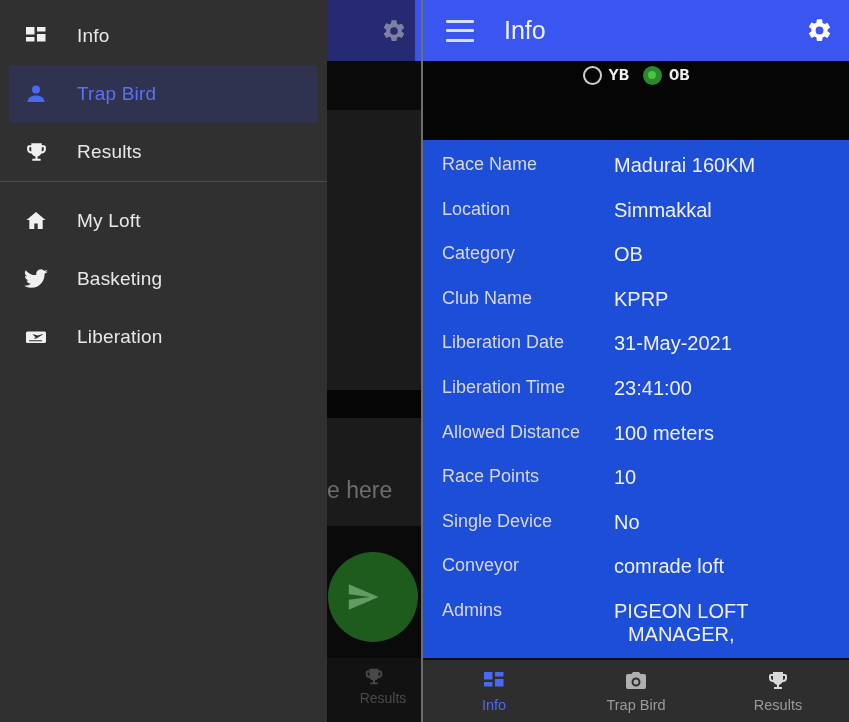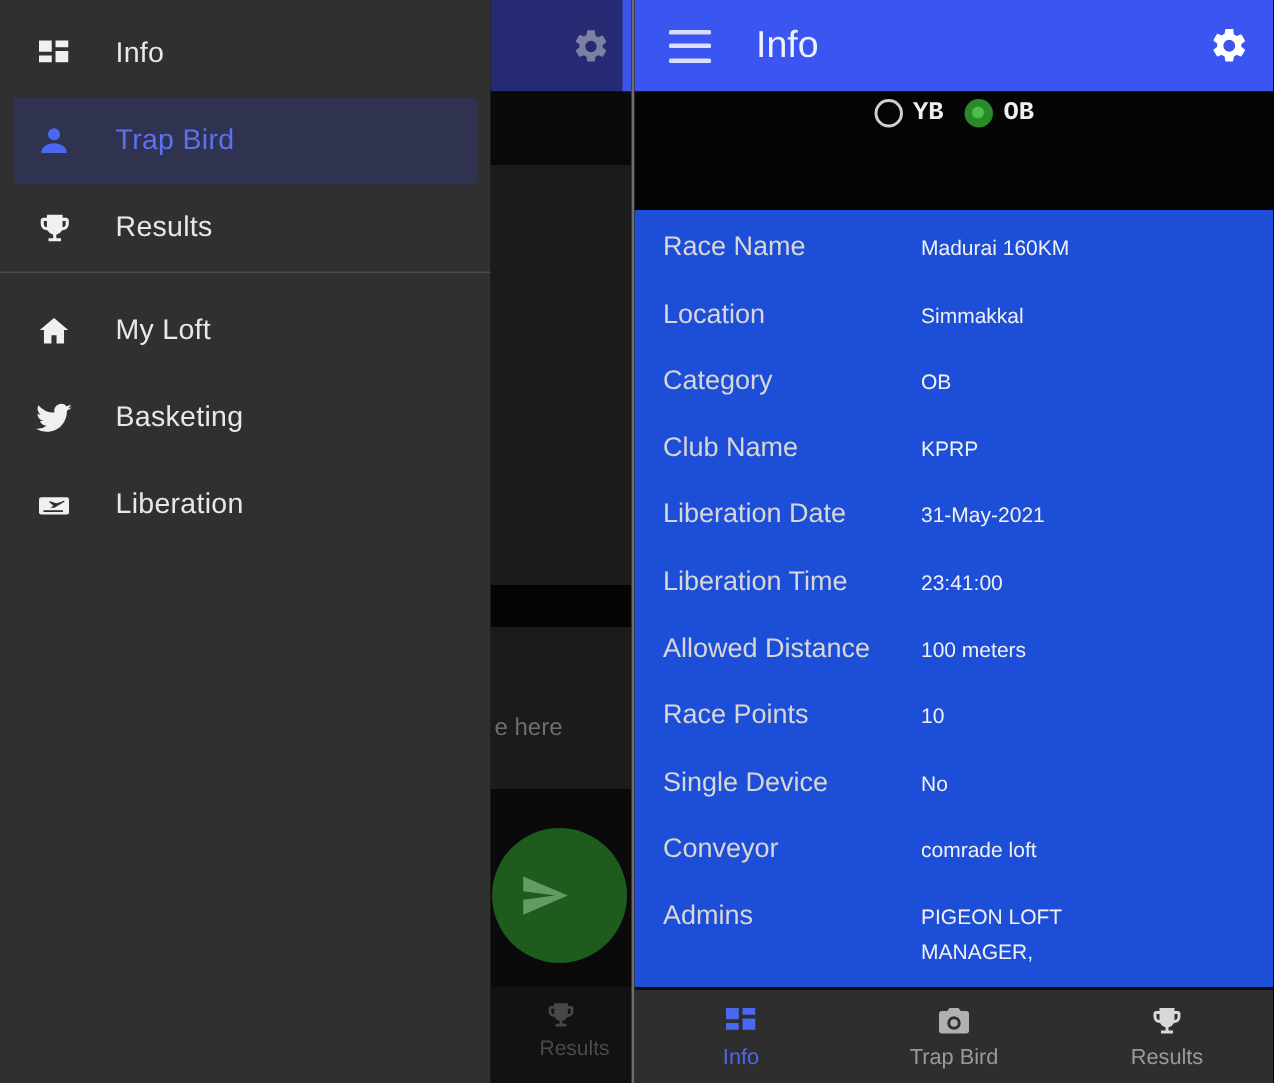--- a/index.html
+++ b/index.html
@@ -69,22 +69,22 @@
     position: absolute;
     left: 327px; top: 418px;
     width: 94px; height: 108px;
     background: #1b1b1b;
   }
   .dim-hint {
     position: absolute;
     left: 327px; top: 477px;
     width: 94px;
     color: #6e6e6e;
-    font-size: 16px;
-    text-align: right;
+    font-size: 23px;
+    text-align: center;
     padding-right: 46px;
     box-sizing: border-box;
     white-space: nowrap;
   }
   .dim-fab {
     position: absolute;
     left: 328px; top: 552px;
     width: 90px; height: 90px;
     border-radius: 50%;
     background: #1e5c1e;
@@ -266,24 +266,25 @@
     box-sizing: border-box;
   }
   .r-row .r-key {
     flex: 0 0 172px;
     color: #d7d7d7;
     font-size: 18px;
     padding-top: 14px;
   }
   .r-row .r-val {
     color: #f0f0f0;
-    font-size: 14px;
+    font-size: 20px;
     padding-top: 14px;
     line-height: 23px;
     white-space: pre-line;
+    text-align: center;
   }
 
   .r-bottomnav {
     position: absolute;
     left: 0; top: 658px;
     width: 426px; height: 64px;
     background: #2e2e2e;
     border-top: 2px solid #101010;
     box-sizing: border-box;
     display: flex;

